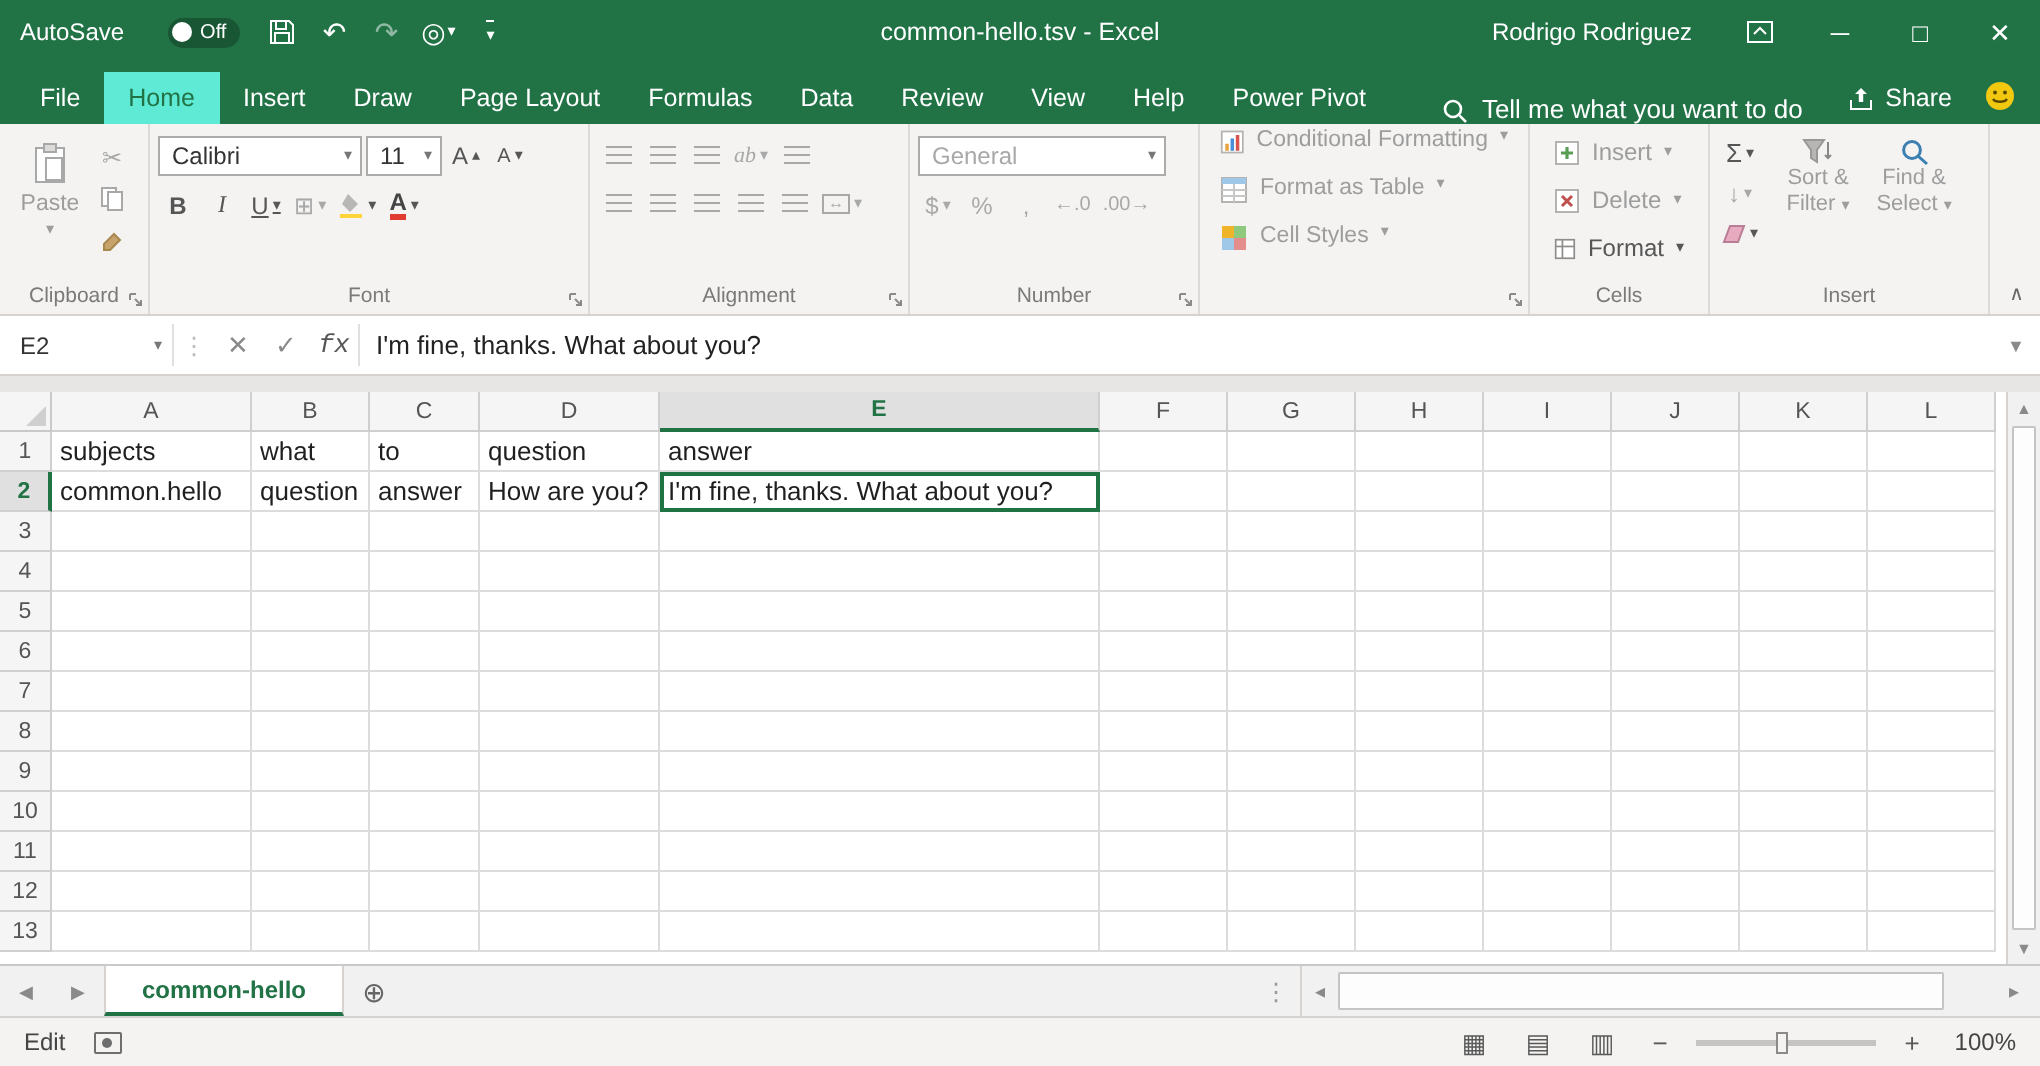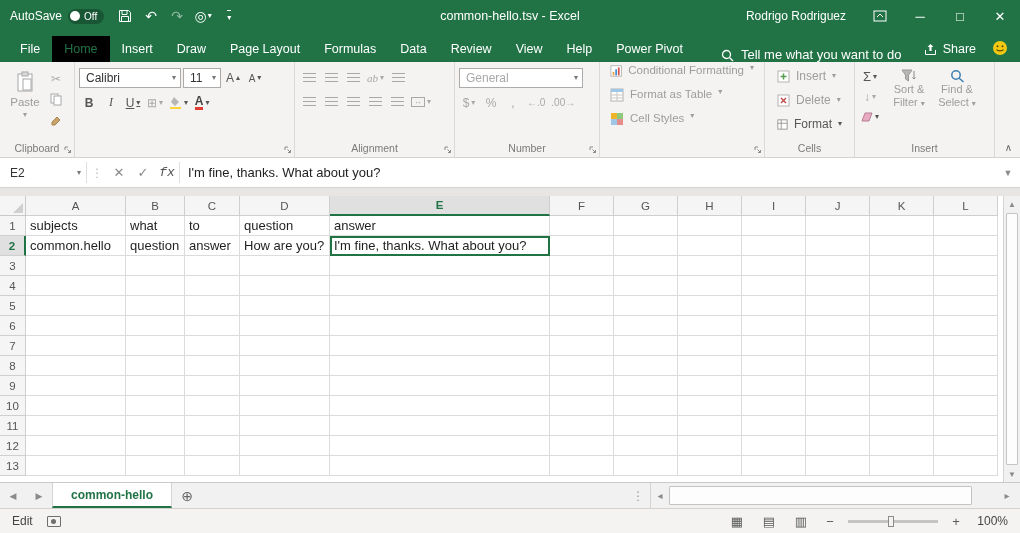--- a/index.html
+++ b/index.html
@@ -3,37 +3,37 @@
 <meta charset="utf-8">
 <style>
   *{box-sizing:border-box;margin:0;padding:0}
   html,body{width:1020px;height:533px;overflow:hidden}
   body{font-family:"Liberation Sans",sans-serif;font-size:12px;color:#444;background:#fff;user-select:none}
   .app{width:1020px;height:533px;display:flex;flex-direction:column}
 
   
   .titlebar{flex:0 0 32px;background:#217346;display:flex;align-items:center;color:#fff;position:relative}
   .tb-left{display:flex;align-items:center;gap:4px;padding-left:10px;z-index:2}
-  .autosave{display:flex;align-items:center;gap:6px;font-size:12px;margin-right:6px}
+  .autosave{display:flex;align-items:center;gap:22px;font-size:12px;margin-right:6px}
   .pill{background:rgba(0,0,0,.25);border-radius:9px;height:15px;display:flex;align-items:center;padding:0 7px 0 2px;gap:4px;font-size:10px}
   .dot{width:10px;height:10px;border-radius:50%;background:#fff}
   .qat-btn{min-width:22px;height:24px;display:flex;align-items:center;justify-content:center;font-size:14px;color:#fff;gap:1px}
   .dim{opacity:.5}
   .car{font-size:8px;line-height:8px;color:inherit}
   .ovl{border-top:1px solid #fff;padding-top:2px;font-size:8px}
   .tb-title{position:absolute;left:0;right:0;top:0;height:32px;display:flex;align-items:center;justify-content:center;font-size:12.5px;pointer-events:none}
   .tb-right{margin-left:auto;display:flex;align-items:center;z-index:2;height:32px}
   .tb-user{font-size:12px;margin-right:14px}
   .tb-winbtn{width:40px;height:32px;display:flex;align-items:center;justify-content:center;font-size:13px}
 
   
   .ribbontabs{flex:0 0 30px;background:#217346;display:flex;align-items:flex-end;color:#fff}
   .rtab-list{display:flex;align-items:flex-end;padding-left:8px}
   .rtab{padding:0 12px;height:26px;line-height:26px;font-size:12.5px;white-space:nowrap}
-  .rtab.active{background:#000000;color:#217346}
+  .rtab.active{background:#5eead4;color:#217346}
   .tellme{display:flex;align-items:flex-end;gap:7px;height:26px;margin-left:26px;font-size:13px;white-space:nowrap}
   .rtabs-right{margin-left:auto;display:flex;align-items:center;gap:16px;padding-right:12px;height:26px}
   .share{display:flex;align-items:center;gap:6px;font-size:12.5px}
 
   
   .ribbon{flex:0 0 96px;background:#f4f3f2;border-bottom:1px solid #d5d2cf;display:flex;position:relative}
   .grp{display:flex;flex-direction:column;border-right:1px solid #dcdad7;position:relative}
   .grp-body{flex:1;display:flex;align-items:flex-start;padding:3px 4px 0}
   .grp-label{flex:0 0 16px;font-size:10.5px;color:#7a7a7a;text-align:center;line-height:15px}
   .launcher{position:absolute;right:2px;bottom:3px}
@@ -281,20 +281,21 @@
                 </svg>
               <span class="car">▾</span>
             </div>
             <div class="sbtn">
                 <span class="acolor">A</span>
                 <span class="car">▾</span>
               </div>
           </div>
         </div>
       </div>
+      <div class="grp-label">Font</div>
       <svg class="launcher" width="8" height="8" viewBox="0 0 8 8">
           <path d="M1 1h3M1 1v3M3.5 3.5L6.5 6.5M6.5 4v2.5H4" stroke="#8a8a8a" fill="none"></path>
         </svg>
     </div>
 
     <div class="grp" style="width:160px">
       <div class="grp-body">
         <div class="colflex">
           <div class="rowflex">
             <div class="sbtn">

